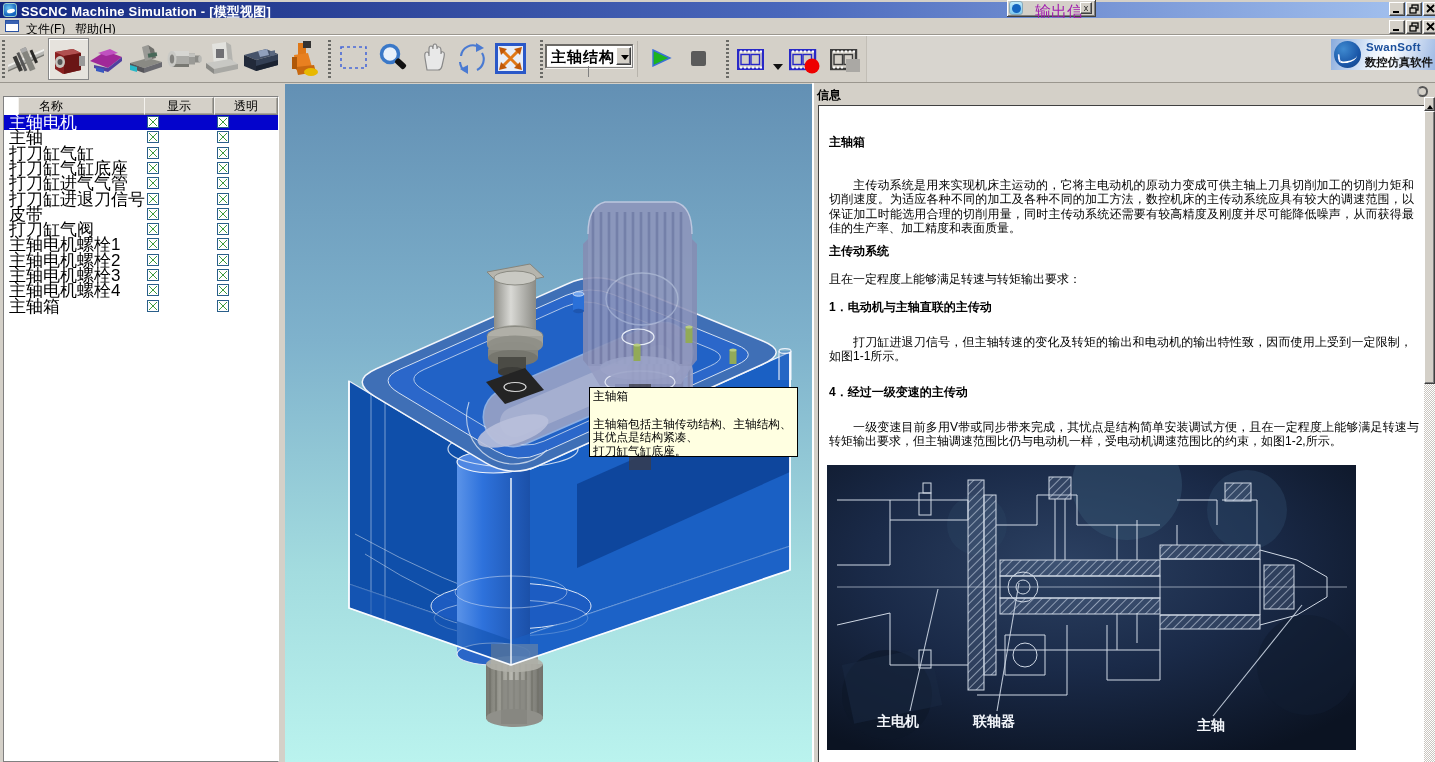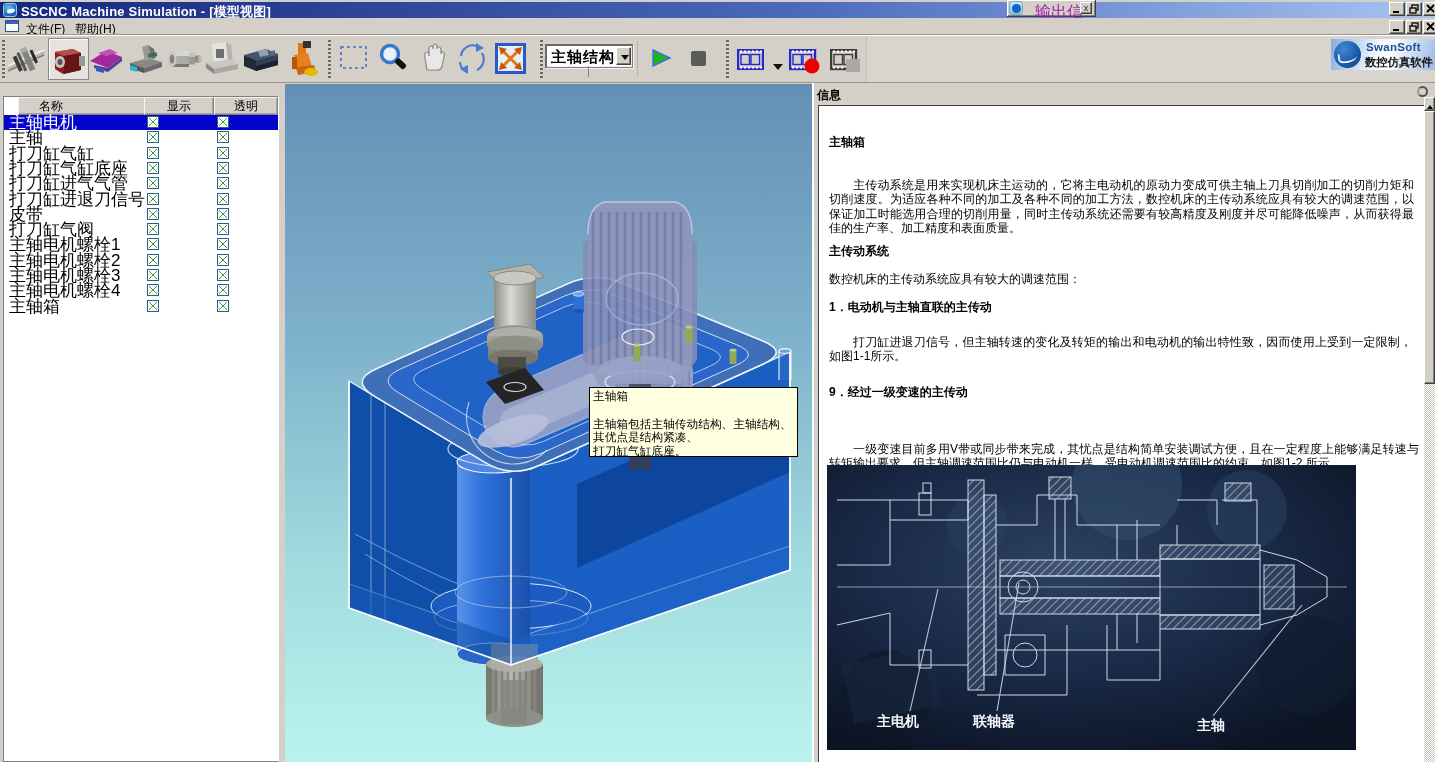--- a/index.html
+++ b/index.html
@@ -507,25 +507,25 @@
 #fig{left:827px;top:465px;width:529px;height:252px}
 </style>
 
 <div class="abs" id="rpanel"></div>
 <div class="abs" id="rtitle">信息</div>
 <div class="abs" id="rpin"></div>
 <div class="abs" id="rcontent"></div>
 <div class="abs rt rb" style="left:829px;top:135px">主轴箱</div>
 <div class="abs rt just" style="left:829px;top:178px;width:585px;text-indent:24px">主传动系统是用来实现机床主运动的，它将主电动机的原动力变成可供主轴上刀具切削加工的切削力矩和切削速度。为适应各种不同的加工及各种不同的加工方法，数控机床的主传动系统应具有较大的调速范围，以保证加工时能选用合理的切削用量，同时主传动系统还需要有较高精度及刚度并尽可能降低噪声，从而获得最佳的生产率、加工精度和表面质量。</div>
 <div class="abs rt rb" style="left:829px;top:244px">主传动系统</div>
-<div class="abs rt" style="left:829px;top:272px">数控机床的主传动系统应具有较大的调速范围：</div>
+<div class="abs rt" style="left:829px;top:272px">且在一定程度上能够满足转速与转矩输出要求：</div>
 <div class="abs rt rb" style="left:829px;top:300px">1．电动机与主轴直联的主传动</div>
 <div class="abs rt just" style="left:829px;top:335px;width:583px;text-indent:24px">打刀缸进退刀信号，但主轴转速的变化及转矩的输出和电动机的输出特性致，因而使用上受到一定限制，如图1-1所示。</div>
-<div class="abs rt rb" style="left:829px;top:385px">9．经过一级变速的主传动</div>
-<div class="abs rt just" style="left:829px;top:442px;width:590px;text-indent:24px">一级变速目前多用V带或同步带来完成，其忧点是结构简单安装调试方便，且在一定程度上能够满足转速与转矩输出要求，但主轴调速范围比仍与电动机一样，受电动机调速范围比的约束，如图1-2,所示。</div>
+<div class="abs rt rb" style="left:829px;top:385px">4．经过一级变速的主传动</div>
+<div class="abs rt just" style="left:829px;top:420px;width:590px;text-indent:24px">一级变速目前多用V带或同步带来完成，其忧点是结构简单安装调试方便，且在一定程度上能够满足转速与转矩输出要求，但主轴调速范围比仍与电动机一样，受电动机调速范围比的约束，如图1-2,所示。</div>
 <div class="abs" id="sbar">
     <div id="sup"></div>
     <div id="sthumb"></div>
   </div>
 <div class="abs" id="fig"><svg width="529" height="285">
 <defs>
 <radialGradient id="figbg" cx="45%" cy="35%" r="75%">
 <stop offset="0" stop-color="#2c4162"></stop>
           <stop offset="0.5" stop-color="#1a2a48"></stop>
           <stop offset="1" stop-color="#0b1322"></stop>

